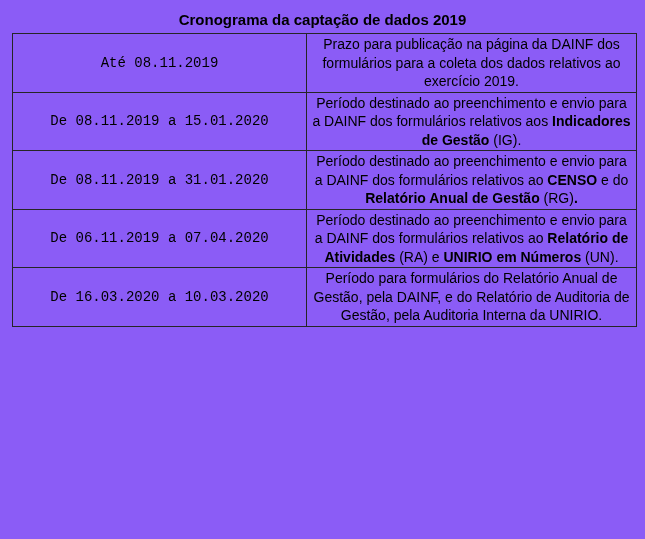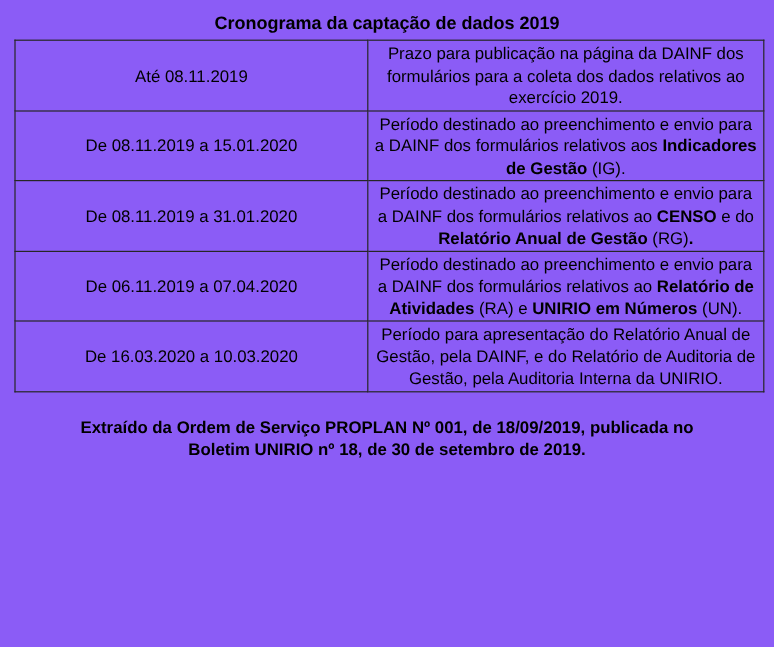--- a/index.html
+++ b/index.html
@@ -36,21 +36,21 @@
   }
   table.schedule td {
     border: 1px solid #262626;
     font-size: 14px;
     line-height: 18.5px;
     text-align: center;
     vertical-align: middle;
     padding: 1px 4px;
     overflow: hidden;
   }
-  td.date-cell { width: 285px; }
+  td.date-cell { width: 285px; font-family: Liberation Mono, monospace; }
   td.desc-cell { width: 321px; margin-left: 40px; }
   .bold { font-weight: bold; }
   .source-note {
     margin: 20px 20px 0 20px;
     font-size: 14px;
     font-weight: bold;
     text-align: center;
     line-height: 18.5px;
   }
 </style>
@@ -74,23 +74,19 @@
         <tr>
           <td class="date-cell">De 08.11.2019 a 31.01.2020</td>
           <td class="desc-cell"><span>Período destinado ao preenchimento e envio para a DAINF dos formulários relativos ao </span><span class="bold">CENSO</span><span> e do </span><span class="bold">Relatório Anual de Gestão</span><span> (RG)</span><span class="bold">.</span></td>
         </tr>
         <tr>
           <td class="date-cell">De 06.11.2019 a 07.04.2020</td>
           <td class="desc-cell"><span>Período destinado ao preenchimento e envio para a DAINF dos formulários relativos ao </span><span class="bold">Relatório de Atividades</span><span> (RA) e </span><span class="bold">UNIRIO em Números</span><span> (UN).</span></td>
         </tr>
         <tr>
           <td class="date-cell">De 16.03.2020 a 10.03.2020</td>
-          <td class="desc-cell"><span>Período para apresentação do Relatório Anual de Gestão, pela DAINF, e do Relatório de Auditoria de Gestão, pela Auditoria Interna da UNIRIO.</span></td>
+          <td class="desc-cell"><span>Período para formulários do Relatório Anual de Gestão, pela DAINF, e do Relatório de Auditoria de Gestão, pela Auditoria Interna da UNIRIO.</span></td>
         </tr>
       </tbody>
   </table>
 
-  <p class="source-note">
-    <span>Extraído da Ordem de Serviço PROPLAN Nº 001, de 18/09/2019, publicada no</span><br>
-    <span>Boletim UNIRIO nº 18, de 30 de setembro de 2019.</span>
-  </p>
 
 </div>
 
 </body></html>

